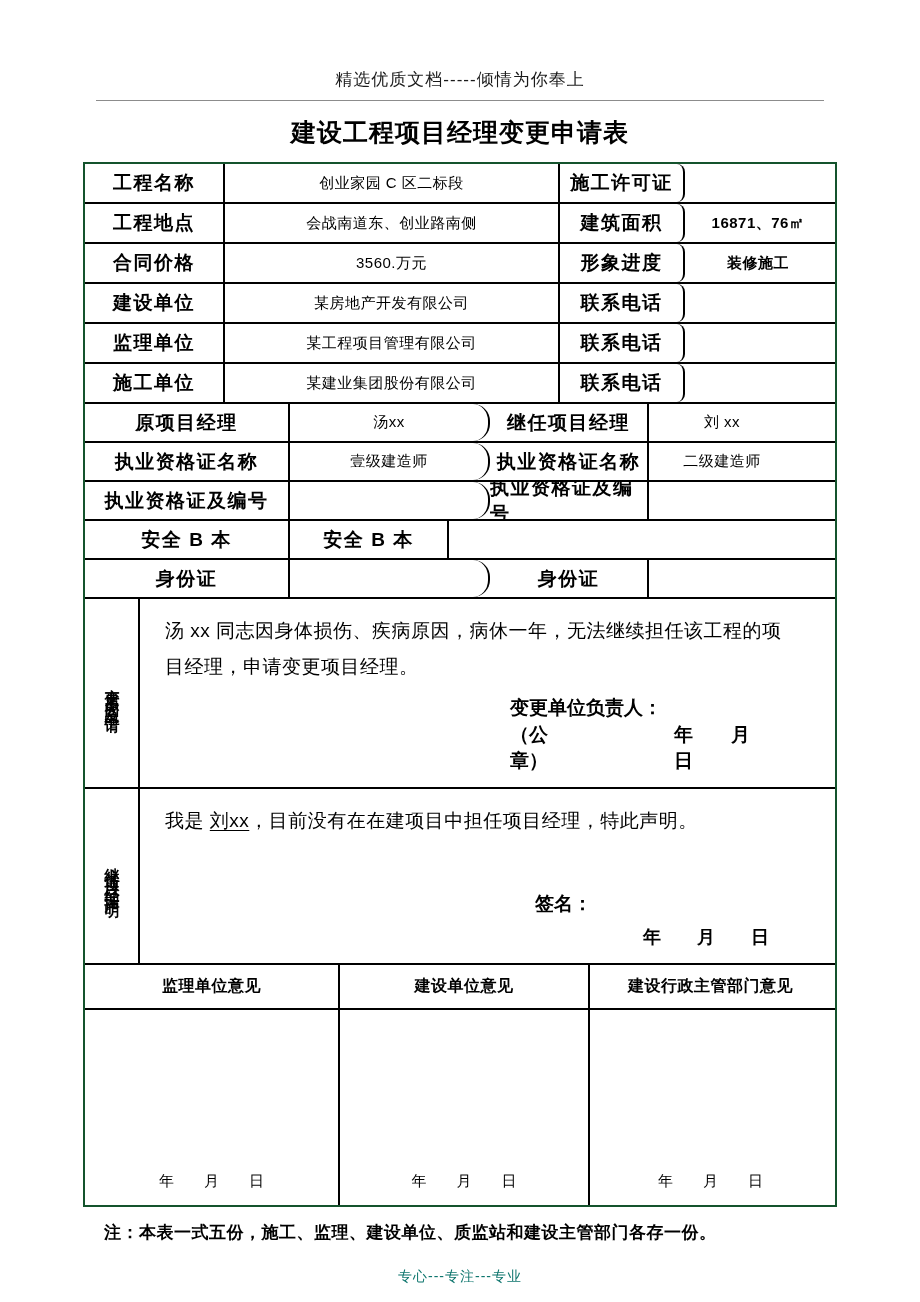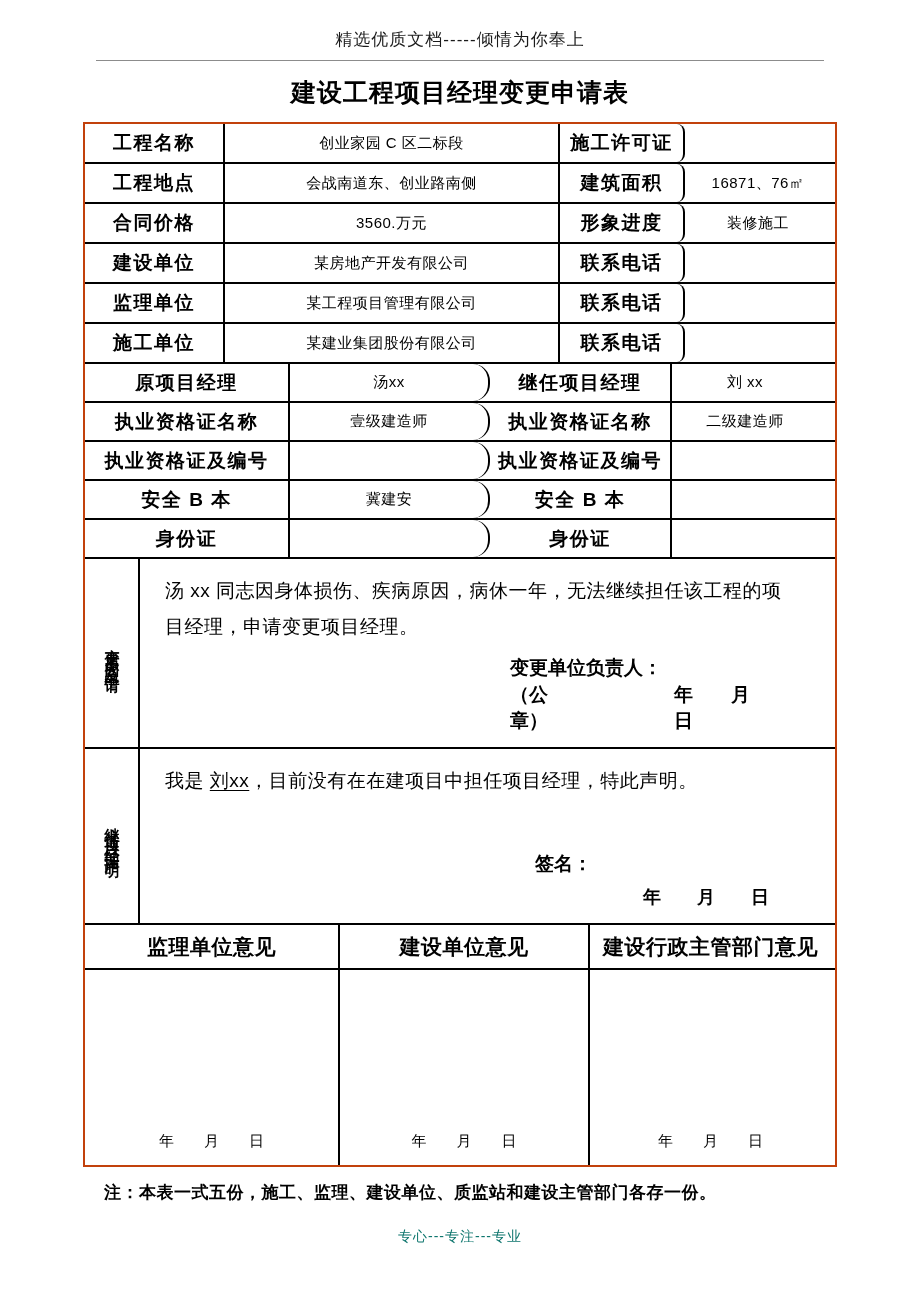--- a/index.html
+++ b/index.html
@@ -4,47 +4,47 @@
 <style>
   html, body { margin: 0; padding: 0; }
   body {
     width: 920px; height: 1302px;
     background: #ffffff; color: #000;
     font-family: "Liberation Sans", "DejaVu Sans", sans-serif;
   }
   .page { position: relative; width: 920px; height: 1302px; overflow: hidden; }
 
   .watermark {
-    padding-top: 28px; text-align: center;
+    padding-top: 68px; text-align: center;
     font-size: 17px; color: #1a1a1a; letter-spacing: 1px;
   }
   .header-rule { margin: 9px 96px 0 96px; border-bottom: 1px solid #8c8c8c; height: 0; }
 
   .title {
     margin: 15px 0 0 0; text-align: center;
     font-size: 25px; font-weight: bold; letter-spacing: 1px;
   }
 
-  .form { width: 750px; margin: 13px auto 0 auto; border: 2px solid #c2410c; }
+  .form { width: 750px; margin: 13px auto 0 auto; border: 2px solid #14532d; }
   .row { display: flex; border-bottom: 2px solid #000; box-sizing: border-box; }
   .row:last-child { border-bottom: none; }
   .cell {
     box-sizing: border-box; border-right: 2px solid #000;
     display: flex; align-items: center; justify-content: center;
     overflow: hidden;
   }
   .cell.last { border-right: none; }
 
   .r-info { height: 40px; }
   .r-mgr  { height: 39px; }
   .lbl { font-size: 19px; font-weight: 600; letter-spacing: 1.5px; }
   .val { font-size: 15px; letter-spacing: 0.5px; }
-  .bv  { font-weight: 400; }
+  .bv  { font-weight: 700; }
   .c1 { width: 140px; } .c2 { width: 335px; } .c3 { width: 125px; border-radius: 8px; } .c4 { width: 146px; }
-  .m1 { width: 205px; } .m2 { width: 200px; border-radius: 17px; } .m3 { width: 182px; text-align: right; } .m4 { width: 146px; }
+  .m1 { width: 205px; } .m2 { width: 200px; border-radius: 17px; } .m3 { width: 159px; } .m4 { width: 146px; }
 
   .r-reason { height: 190px; }
   .r-stmt   { height: 176px; }
   .side { width: 55px; }
   .side span {
     writing-mode: vertical-lr; text-orientation: upright;
     font-size: 15px; font-weight: 600; letter-spacing: 5px;
   }
   .content { width: 691px; display: block; padding: 14px 38px 0 25px; }
   .body-text { font-size: 19px; line-height: 1.9; margin: 0; letter-spacing: 0.5px; }
@@ -52,21 +52,21 @@
 
   .sig-block { margin-top: 10px; padding-left: 345px; font-size: 19px; font-weight: 600; }
   .seal-line { display: flex; margin-top: 1px; }
   .seal-line .date { margin-left: 96px; }
 
   .stmt-sign { margin-top: 52px; padding-left: 370px; font-size: 19px; font-weight: 600; }
   .stmt-date { margin-top: 8px; text-align: right; padding-right: 24px; font-size: 18px; font-weight: 600; }
 
   .r-opheads { height: 45px; }
   .op1 { width: 255px; } .op2 { width: 250px; } .op3 { width: 241px; }
-  .ophead { font-size: 21px; font-weight: bold; letter-spacing: 0.5px; }
+  .ophead { font-size: 16px; font-weight: bold; letter-spacing: 0.5px; }
   .r-opbody { height: 195px; }
   .opcell { align-items: flex-end; justify-content: center; padding-bottom: 14px; font-size: 15px; }
 
   .note { margin: 14px 0 0 104px; font-size: 17px; font-weight: 600; letter-spacing: 0.5px; }
   .footer { margin-top: 24px; text-align: center; font-size: 14px; color: #0f766e; letter-spacing: 1px; }
 </style>
 </head>
 <body>
 
 <div class="page">
@@ -128,21 +128,20 @@
       <div class="cell val m4 last">二级建造师</div>
     </div>
     <div class="row r-mgr">
       <div class="cell lbl m1">执业资格证及编号</div>
       <div class="cell val m2"></div>
       <div class="cell lbl m3">执业资格证及编号</div>
       <div class="cell val m4 last"></div>
     </div>
     <div class="row r-mgr">
       <div class="cell lbl m1">安全 B 本</div>
-      <div class="cell val m2">冀建安</div>
       <div class="cell lbl m3">安全 B 本</div>
       <div class="cell val m4 last"></div>
     </div>
     <div class="row r-mgr">
       <div class="cell lbl m1">身份证</div>
       <div class="cell val m2"></div>
       <div class="cell lbl m3">身份证</div>
       <div class="cell val m4 last"></div>
     </div>
 

